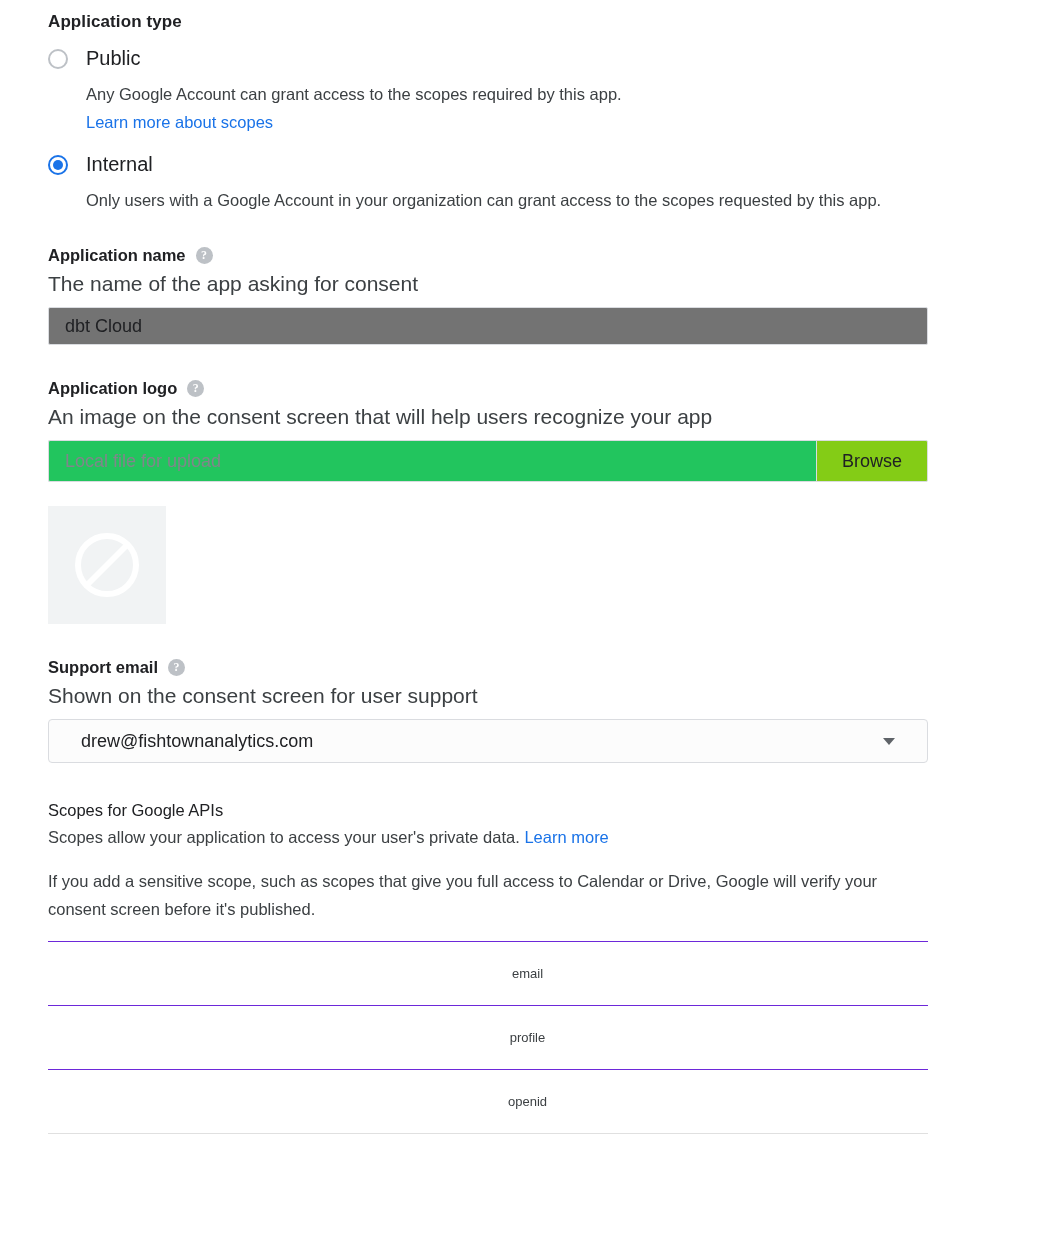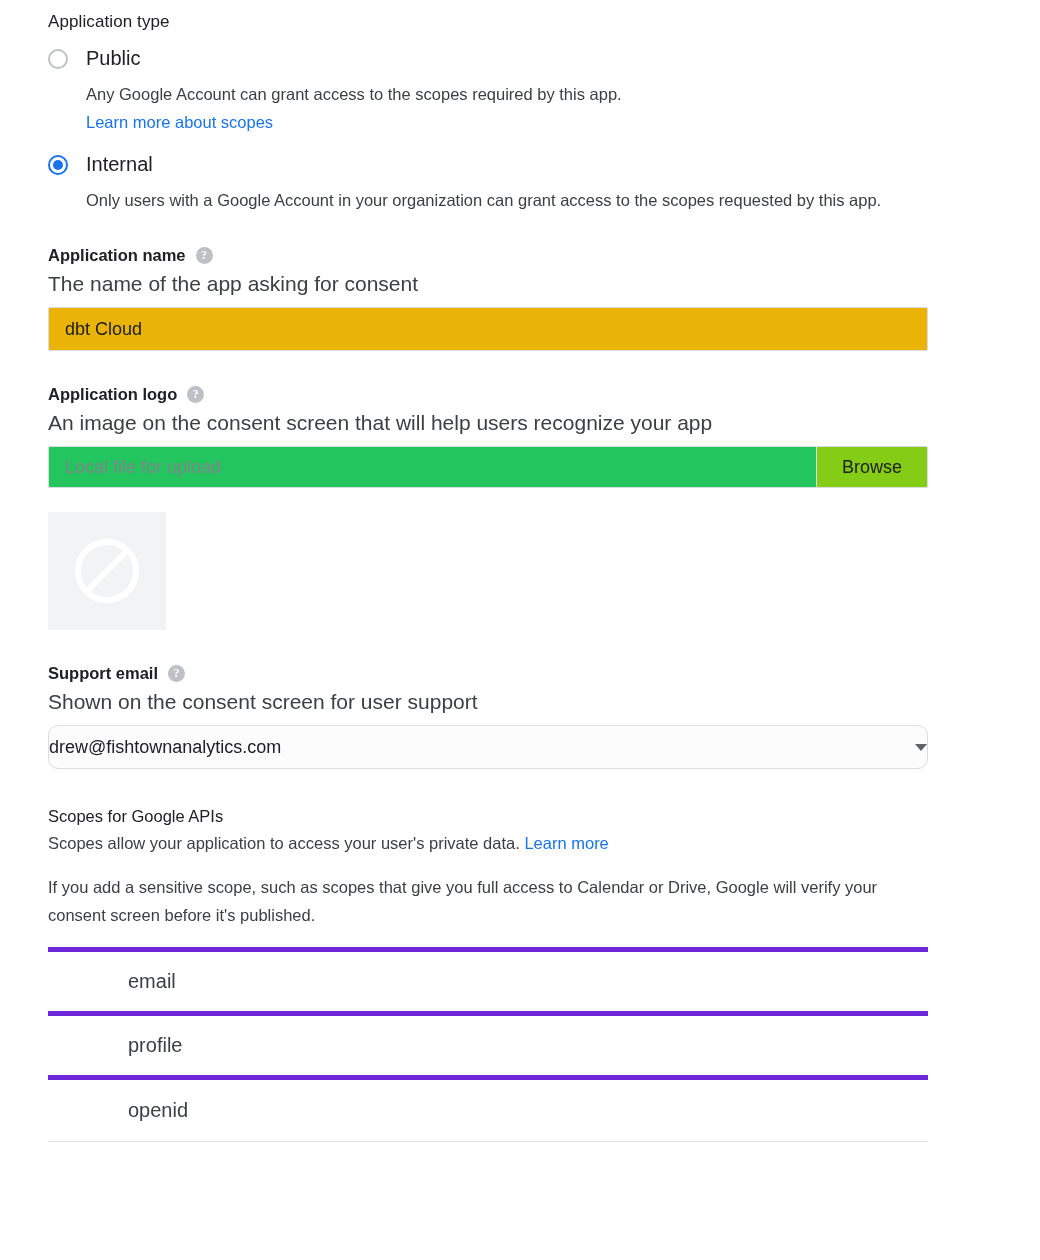--- a/index.html
+++ b/index.html
@@ -17,21 +17,21 @@
     width: 1040px;
     height: 1260px;
     position: relative;
     overflow: hidden;
     padding: 0 48px;
   }
 
   
   .section-title {
     font-size: 17px;
-    font-weight: normal;
+    font-weight: bold;
     color: #202124;
     margin: 12px 0 0 0;
     letter-spacing: 0.1px;
   }
 
   .radio-row {
     display: flex;
     align-items: flex-start;
     margin-top: 14px;
   }
@@ -111,28 +111,28 @@
   .field-sub {
     font-size: 21px;
     color: #3c4043;
     margin-top: 8px;
     line-height: 22px;
   }
 
   .text-input {
     margin-top: 12px;
     width: 880px;
-    height: 44px;
+    height: 38px;
     border: 1px solid #dadce0;
     border-radius: 2px;
     font-size: 18px;
     color: #202124;
     padding: 0 16px;
     font-family: "Liberation Sans", sans-serif;
-    background: #eab308;
+    background: #737373;
     outline: none;
   }
   .text-input::placeholder { color: #80868b; }
 
   .upload-row {
     display: flex;
     margin-top: 12px;
     width: 880px;
     height: 42px;
   }
@@ -172,25 +172,25 @@
     left: 50%; top: 50%;
     width: 66px; height: 66px;
     margin-left: -33px; margin-top: -33px;
   }
 
   .select-wrap {
     margin-top: 12px;
     width: 880px;
     height: 44px;
     border: 1px solid #dadce0;
-    border-radius: 10px;
+    border-radius: 4px;
     background: #fcfcfc;
     display: flex;
     align-items: center;
-    padding: 0 0;
+    padding: 0 32px;
     cursor: pointer;
     position: relative;
   }
   .select-value {
     font-size: 18px;
     color: #202124;
     flex: 1 1 auto;
   }
   .caret {
     width: 0; height: 0;
@@ -218,26 +218,27 @@
     margin-top: 18px;
     line-height: 28px;
     max-width: 890px;
   }
   .scope-table {
     margin-top: 18px;
     width: 880px;
     border-collapse: collapse;
   }
   .scope-table td {
-    border-top: 5px solid #6d28d9;
+    border-top: 1px solid #6d28d9;
     height: 64px;
-    font-size: 20px;
+    font-size: 13px;
     color: #3c4043;
     padding-left: 80px;
     vertical-align: middle;
+    text-align: center;
   }
   .scope-table tr:last-child td { border-bottom: 1px solid #e0e0e0; }
 </style>
 </head>
 <body>
 
 <div class="page">
 
   <div class="section-title">Application type</div>
 

